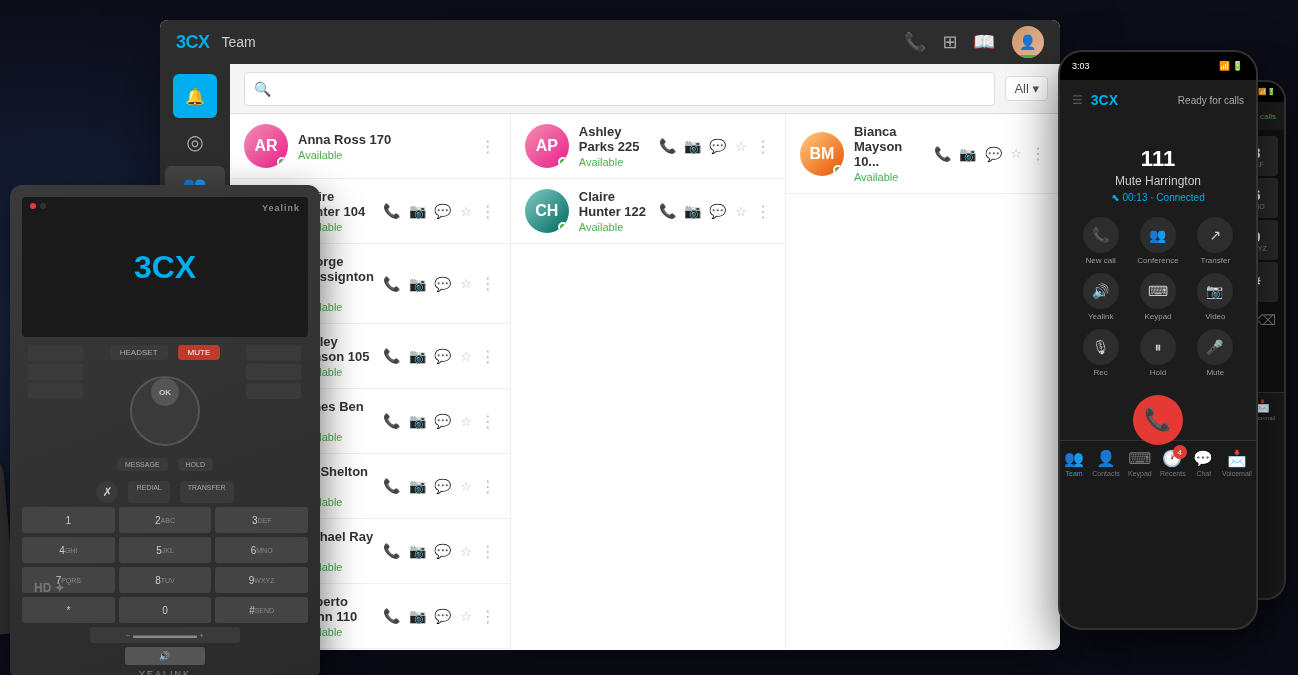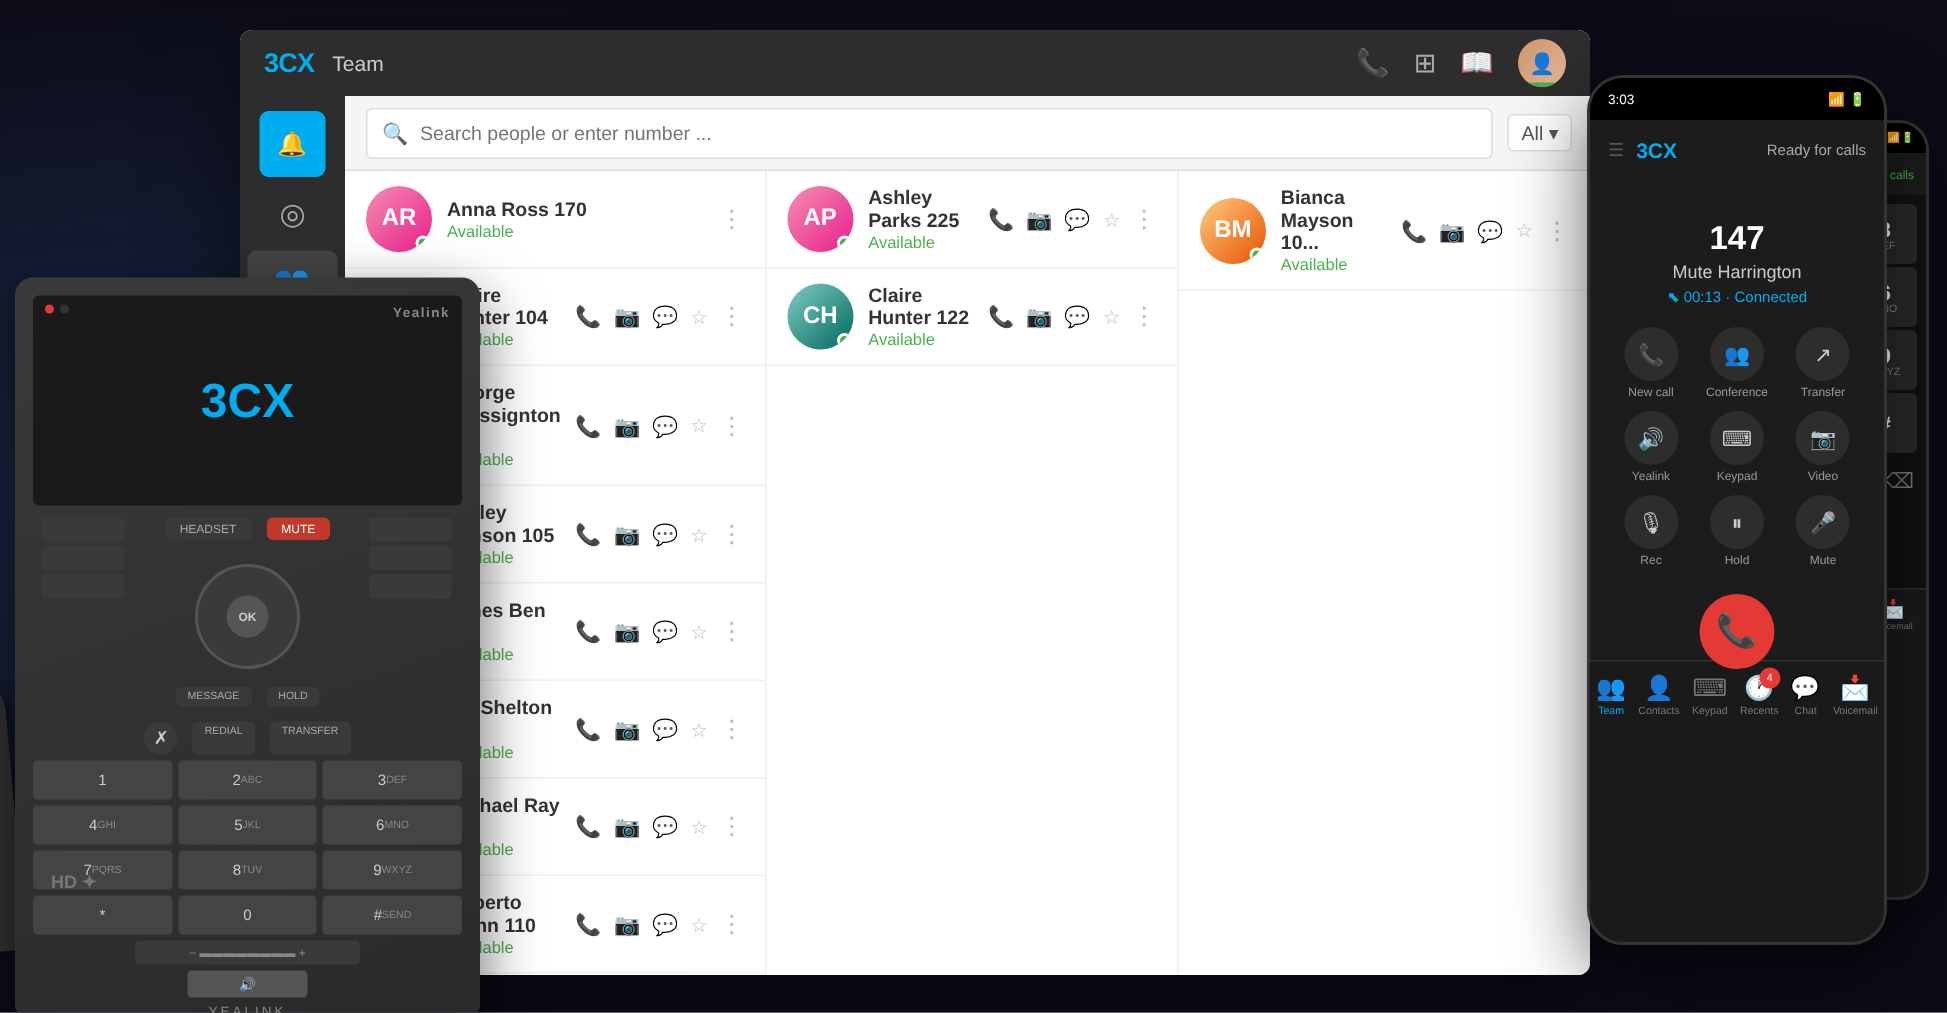--- a/index.html
+++ b/index.html
@@ -297,21 +297,20 @@
       justify-content: center;
       margin: 6px 0;
     }
     .nav-ring {
       width: 70px;
       height: 70px;
       border-radius: 50%;
       background: #3a3a3a;
       border: 2px solid #555;
       display: flex;
-      align-items: center;
       justify-content: center;
       position: relative;
     }
     .nav-ok {
       width: 28px;
       height: 28px;
       border-radius: 50%;
       background: #555;
       display: flex;
       align-items: center;
@@ -660,21 +659,20 @@
         <div class="green-bar"></div>
       </div>
     </div>
   </div>
 
   <div class="toolbar">
     <span class="toolbar-plus">+</span>
     <span class="toolbar-badge">B</span>
     <div class="search-box">
       <span class="search-icon">🔍</span>
-      <input class="search-input" type="text" placeholder="Search people or enter number ..." style="">
     </div>
     <div class="all-filter">All ▾</div>
   </div>
 
   <div class="sidebar">
     <div class="notif-bell">
       <span>🔔</span>
     </div>
     <div class="sidebar-item">
       <span class="sidebar-item-icon">◎</span>
@@ -934,21 +932,21 @@
     </div>
     <div class="phone-app-header">
       <span style="color:#555; font-size:12px;">☰</span>
       <span class="phone-app-logo">3CX</span>
       <span class="phone-header-right">Ready for calls</span>
     </div>
     <div class="call-screen">
       <div class="caller-avatar">
         <span style="font-size:36px;">👩</span>
       </div>
-      <div class="caller-num">147</div>
+      <div class="caller-num">111</div>
       <div class="caller-name">Mute Harrington</div>
       <div class="call-status">⬉ 00:13 · Connected</div>
       <div class="call-actions-grid">
         <div class="call-action-btn">
           <div class="call-action-icon">📞</div>
           <span class="call-action-label">New call</span>
         </div>
         <div class="call-action-btn">
           <div class="call-action-icon">👥</div>
           <span class="call-action-label">Conference</span>

